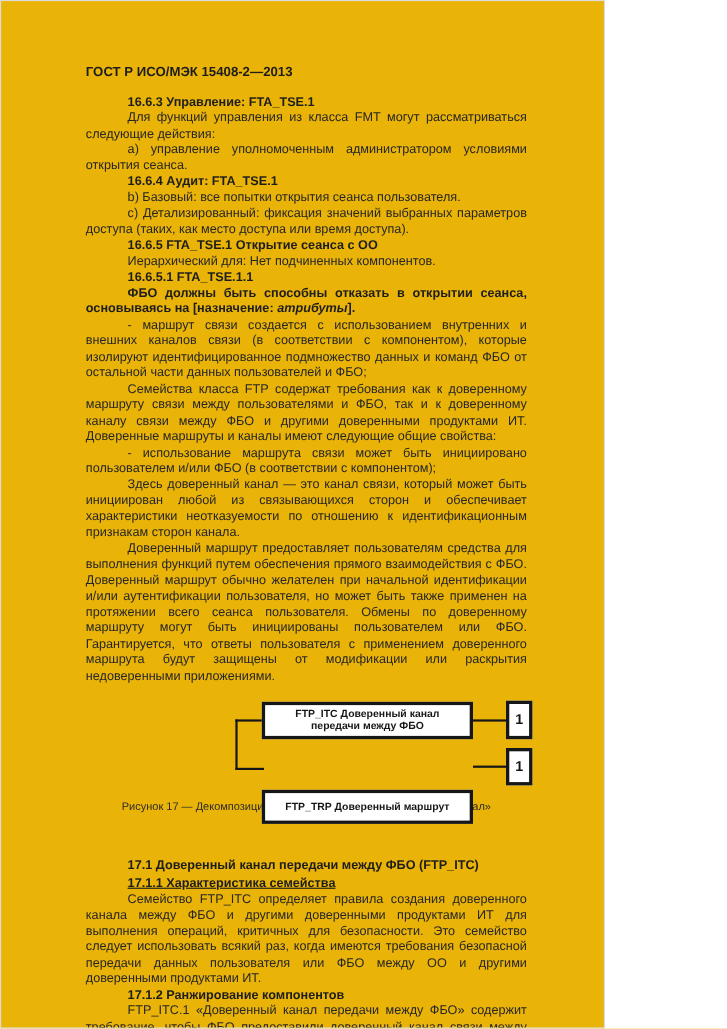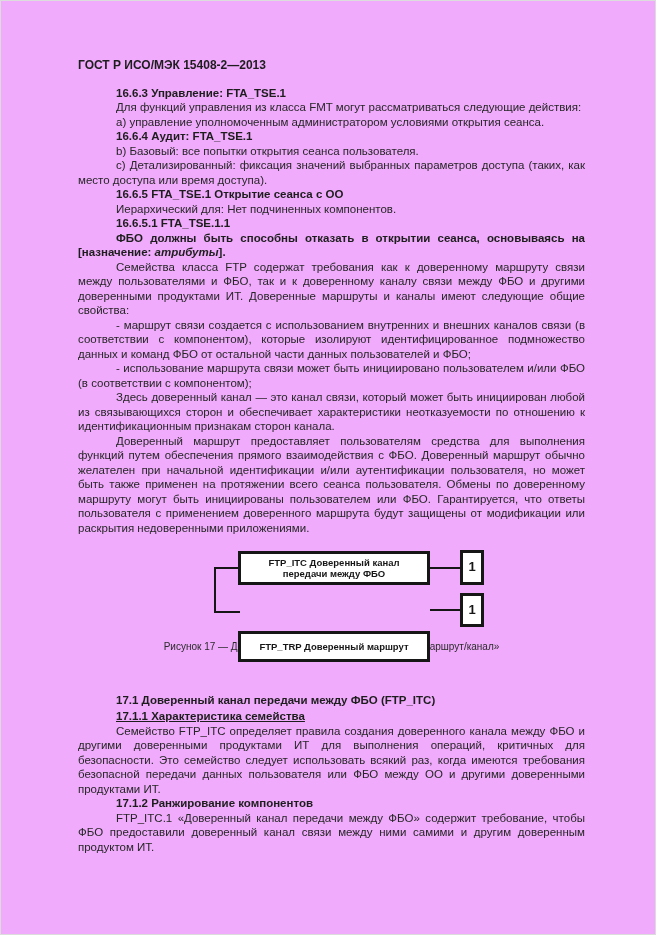--- a/index.html
+++ b/index.html
@@ -1,20 +1,20 @@
 <!DOCTYPE html>
 <html><head>
 <meta charset="utf-8">
 <style>
   html,body { margin:0; padding:0; background:#ffffff; }
   .page {
     position:relative;
-    width:656px; height:935px;
+    width:550px; height:935px;
     box-sizing:border-box;
-    background:#f0abfc;
+    background:#eab308;
     border:1px solid #dcdcdc;
     padding:57px 70px 0 77px;
     font-family:"Liberation Sans", sans-serif;
     font-size:11.5px;
     line-height:14.5px;
     color:#262626;
     overflow:hidden;
   }
   .running-header { font-weight:bold; font-size:12px; margin-bottom:13px; color:#1d1d1d; }
   p { margin:0; text-align:justify; }
@@ -71,22 +71,22 @@
   <p class="ind">b) Базовый: все попытки открытия сеанса пользователя.</p>
   <p class="ind">c) Детализированный: фиксация значений выбранных параметров доступа (таких, как место доступа или время доступа).</p>
 
   <p class="hd">16.6.5 FTA_TSE.1 Открытие сеанса с ОО</p>
   <p class="ind">Иерархический для:  Нет подчиненных компонентов.</p>
 
   <p class="hd">16.6.5.1 FTA_TSE.1.1</p>
   <p class="ind req"><span>ФБО должны быть способны отказать в открытии сеанса, основываясь на [назначение:</span> <span class="it">атрибуты</span><span>].</span></p>
 
 
+  <p class="ind">- маршрут связи создается с использованием внутренних и внешних каналов связи (в соответствии с компонентом), которые изолируют идентифицированное подмножество данных и команд ФБО от остальной части данных пользователей и ФБО;</p>
   <p class="ind">Семейства класса FTP содержат требования как к доверенному маршруту связи между пользователями и ФБО, так и к доверенному каналу связи между ФБО и другими доверенными продуктами ИТ. Доверенные маршруты и каналы имеют следующие общие свойства:</p>
-  <p class="ind">- маршрут связи создается с использованием внутренних и внешних каналов связи (в соответствии с компонентом), которые изолируют идентифицированное подмножество данных и команд ФБО от остальной части данных пользователей и ФБО;</p>
   <p class="ind">- использование маршрута связи может быть инициировано пользователем и/или ФБО (в соответствии с компонентом);</p>
   <p class="ind">Здесь доверенный канал — это канал связи, который может быть инициирован любой из связывающихся сторон и обеспечивает характеристики неотказуемости по отношению к идентификационным признакам сторон канала.</p>
   <p class="ind">Доверенный маршрут предоставляет пользователям средства для выполнения функций путем обеспечения прямого взаимодействия с ФБО. Доверенный маршрут обычно желателен при начальной идентификации и/или аутентификации пользователя, но может быть также применен на протяжении всего сеанса пользователя. Обмены по доверенному маршруту могут быть инициированы пользователем или ФБО. Гарантируется, что ответы пользователя с применением доверенного маршрута будут защищены от модификации или раскрытия недоверенными приложениями.</p>
 
   <div class="figure">
     <div class="fig-canvas">
       <div class="bracket"></div>
       <div class="fbox b1">
           <span>FTP_ITC Доверенный канал передачи между ФБО</span>
         </div>

